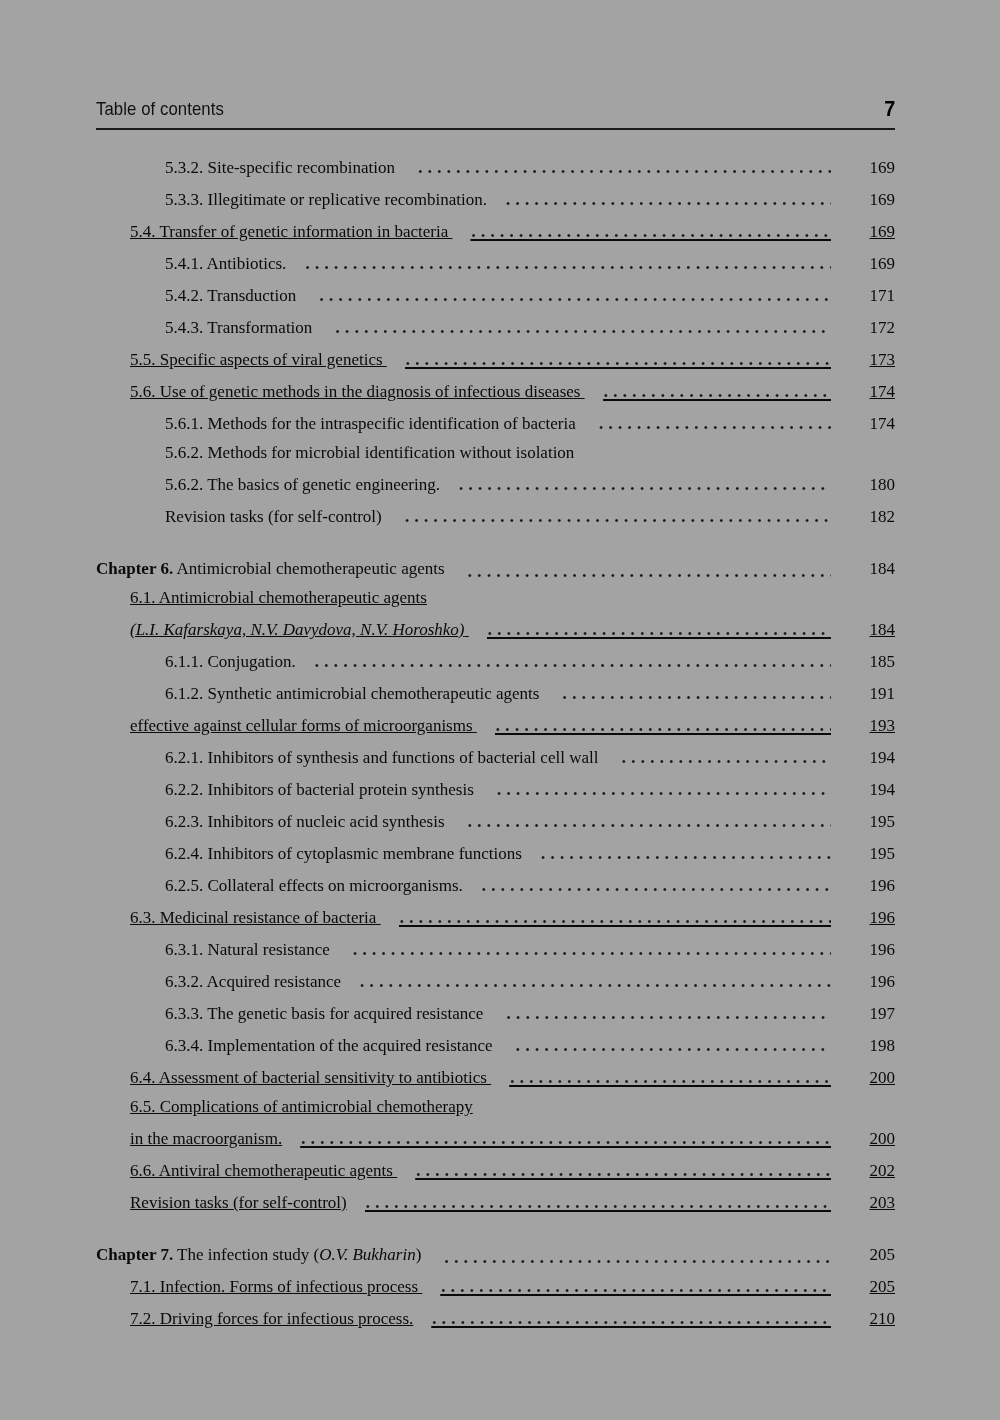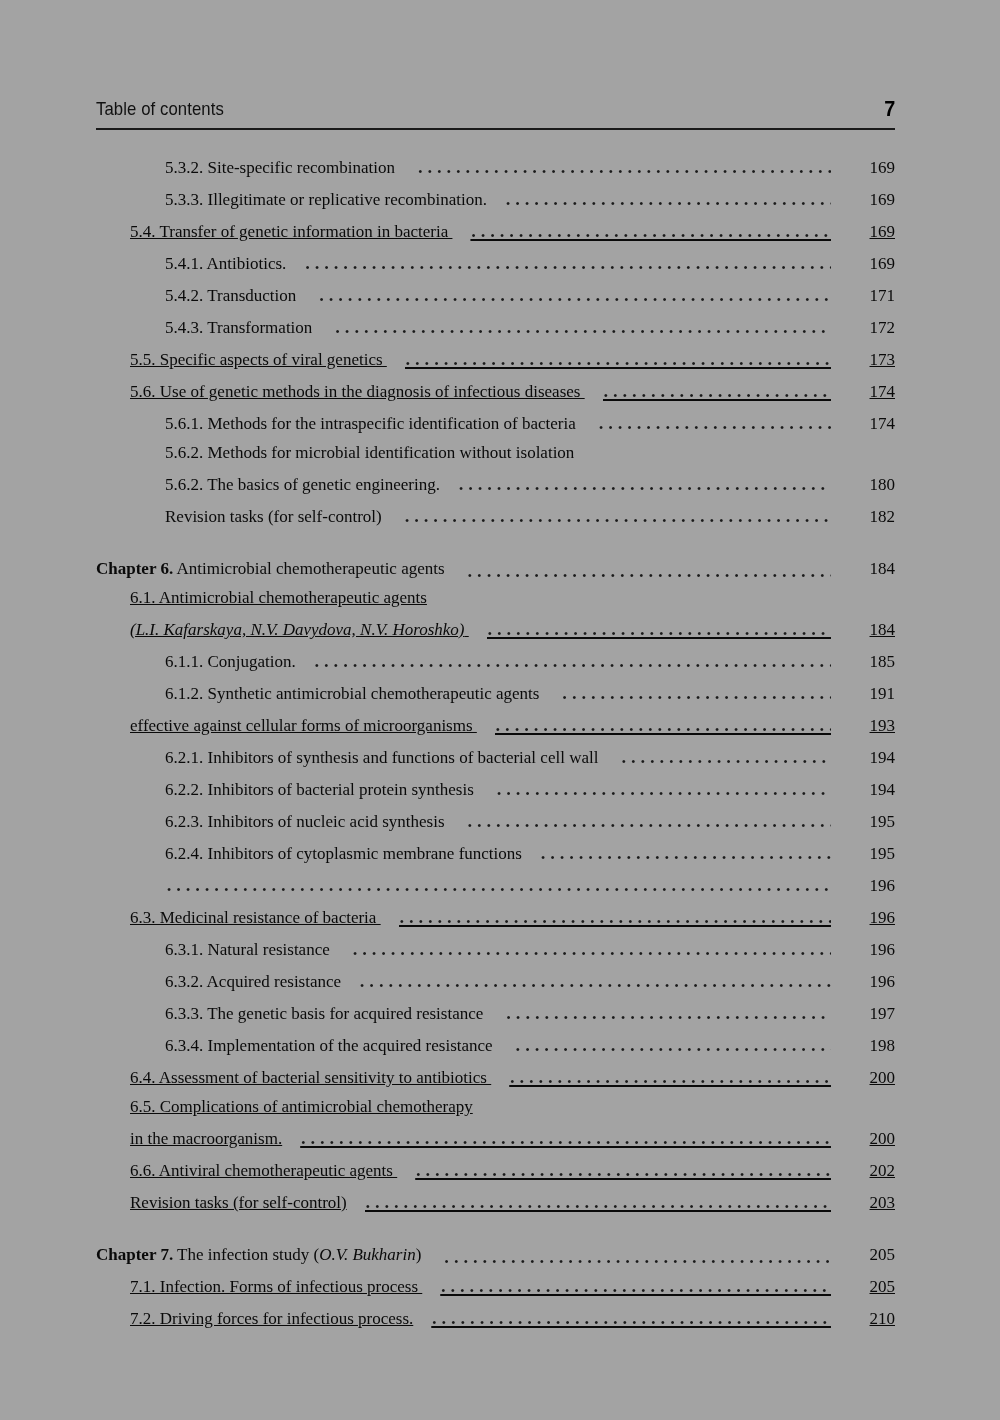--- a/index.html
+++ b/index.html
@@ -140,21 +140,21 @@
       <div class="row lvl0 gap"><span class="label"><b>Chapter 6.</b> Antimicrobial chemotherapeutic agents </span><span class="leader"></span><span class="pageno">184</span></div>
       <div class="row lvl1 nopage"><span class="label">6.1. Antimicrobial chemotherapeutic agents</span></div>
       <div class="row lvl1"><span class="label"><i>(L.I. Kafarskaya, N.V. Davydova, N.V. Horoshko)</i> </span><span class="leader"></span><span class="pageno">184</span></div>
       <div class="row lvl2"><span class="label">6.1.1. Conjugation.</span><span class="leader"></span><span class="pageno">185</span></div>
       <div class="row lvl2"><span class="label">6.1.2. Synthetic antimicrobial chemotherapeutic agents </span><span class="leader"></span><span class="pageno">191</span></div>
       <div class="row lvl1"><span class="label">effective against cellular forms of microorganisms </span><span class="leader"></span><span class="pageno">193</span></div>
       <div class="row lvl2"><span class="label">6.2.1. Inhibitors of synthesis and functions of bacterial cell wall </span><span class="leader"></span><span class="pageno">194</span></div>
       <div class="row lvl2"><span class="label">6.2.2. Inhibitors of bacterial protein synthesis </span><span class="leader"></span><span class="pageno">194</span></div>
       <div class="row lvl2"><span class="label">6.2.3. Inhibitors of nucleic acid synthesis </span><span class="leader"></span><span class="pageno">195</span></div>
       <div class="row lvl2"><span class="label">6.2.4. Inhibitors of cytoplasmic membrane functions</span><span class="leader"></span><span class="pageno">195</span></div>
-      <div class="row lvl2"><span class="leader"></span><span class="pageno">196</span></div>
+      <div class="row lvl2"><span class="label">6.2.5. Collateral effects on microorganisms.</span><span class="leader"></span><span class="pageno">196</span></div>
       <div class="row lvl1"><span class="label">6.3. Medicinal resistance of bacteria </span><span class="leader"></span><span class="pageno">196</span></div>
       <div class="row lvl2"><span class="label">6.3.1. Natural resistance </span><span class="leader"></span><span class="pageno">196</span></div>
       <div class="row lvl2"><span class="label">6.3.2. Acquired resistance</span><span class="leader"></span><span class="pageno">196</span></div>
       <div class="row lvl2"><span class="label">6.3.3. The genetic basis for acquired resistance </span><span class="leader"></span><span class="pageno">197</span></div>
       <div class="row lvl2"><span class="label">6.3.4. Implementation of the acquired resistance </span><span class="leader"></span><span class="pageno">198</span></div>
       <div class="row lvl1"><span class="label">6.4. Assessment of bacterial sensitivity to antibiotics </span><span class="leader"></span><span class="pageno">200</span></div>
       <div class="row lvl1 nopage"><span class="label">6.5. Complications of antimicrobial chemotherapy</span></div>
       <div class="row lvl1"><span class="label">in the macroorganism.</span><span class="leader"></span><span class="pageno">200</span></div>
       <div class="row lvl1"><span class="label">6.6. Antiviral chemotherapeutic agents </span><span class="leader"></span><span class="pageno">202</span></div>
       <div class="row lvl1"><span class="label">Revision tasks (for self-control)</span><span class="leader"></span><span class="pageno">203</span></div>

